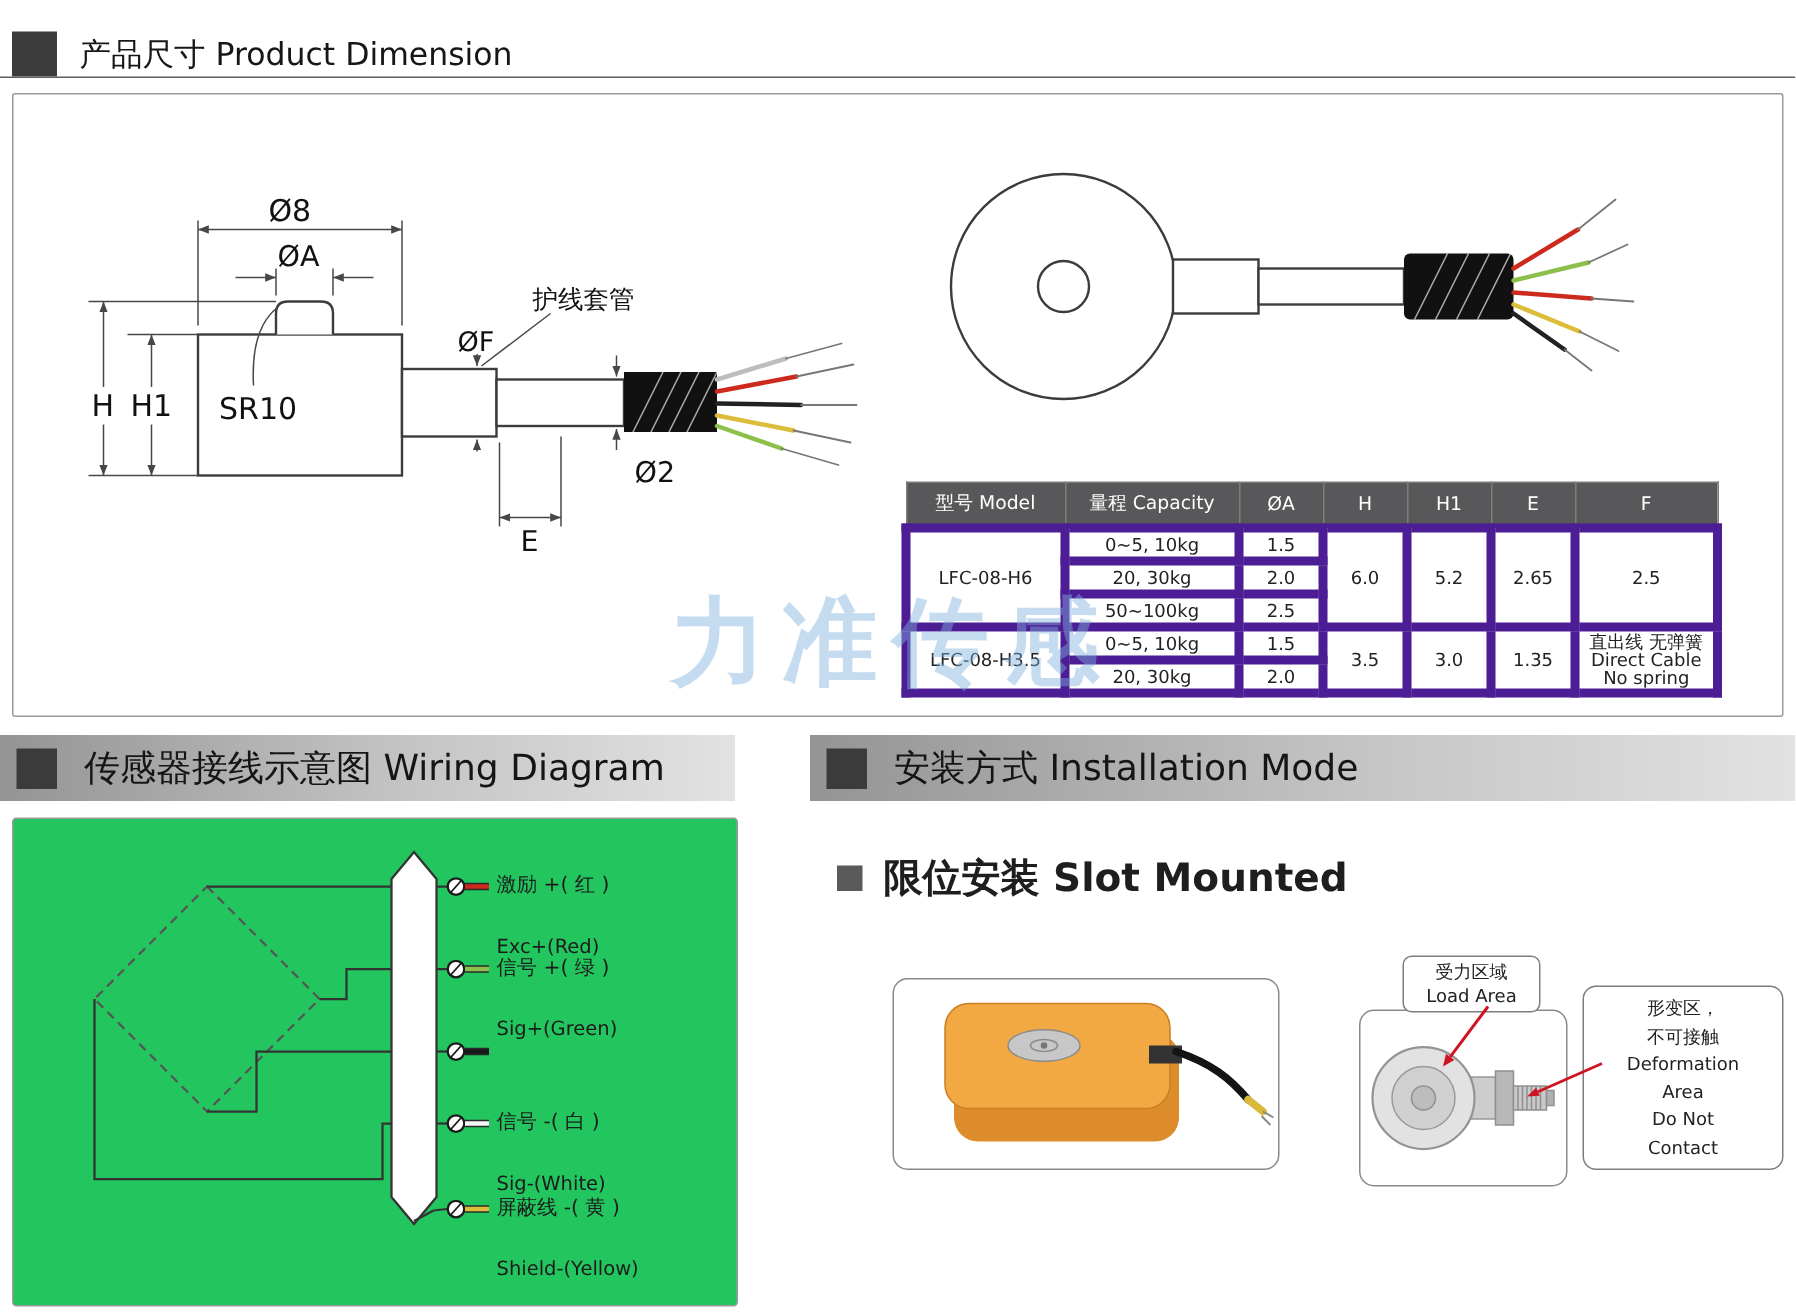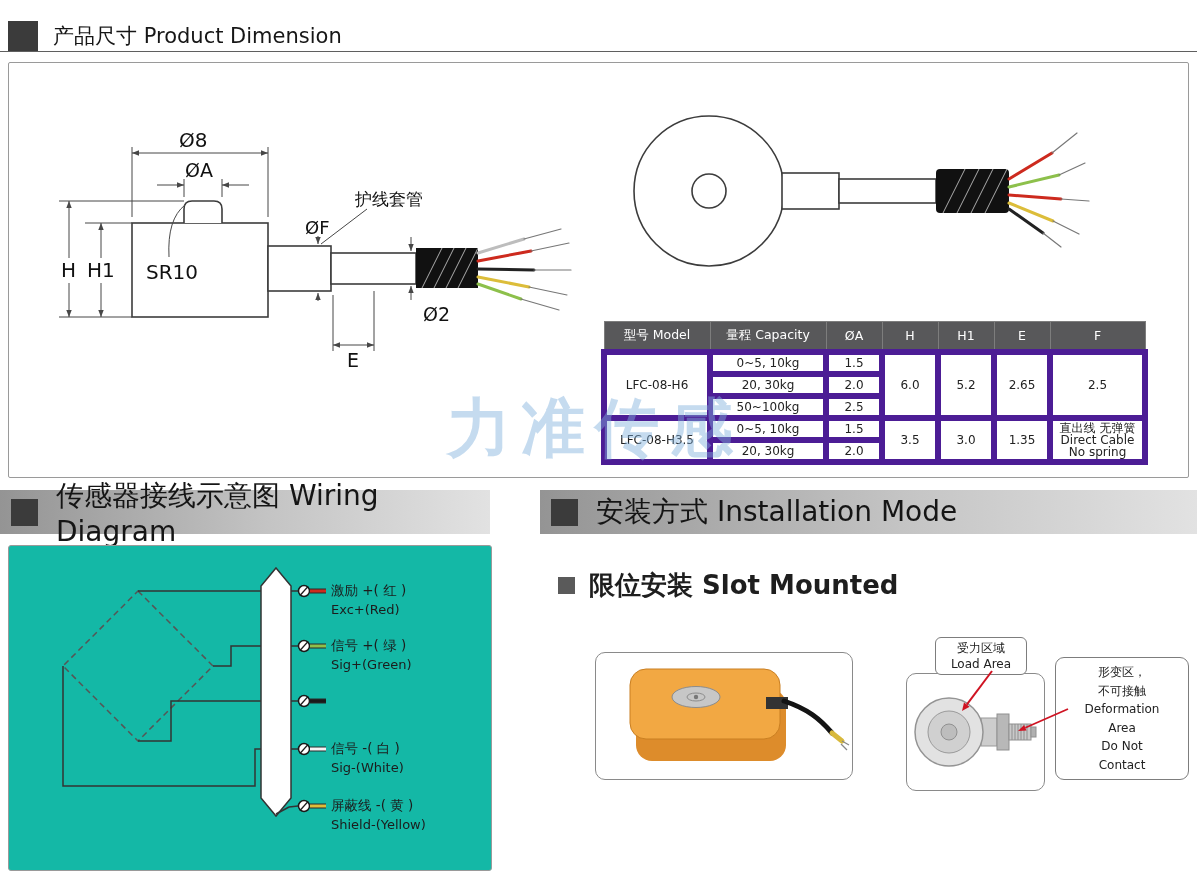--- a/index.html
+++ b/index.html
@@ -31,28 +31,28 @@
   .spec-table td{border:6px solid #4c1d95;font-size:12px;color:#222;text-align:center;
                  padding:1px 3px;height:21px;box-sizing:border-box;}
   .preline{white-space:pre-line;font-size:10.5px;line-height:12px;}
 
   
   .bar{position:absolute;top:490px;height:44px;display:flex;align-items:center;gap:18px;
        background:linear-gradient(90deg,#949494 0%,#c4c4c4 55%,#e2e2e2 100%);}
   .bar-left{left:0;width:490px;}
   .bar-right{left:540px;width:657px;}
   .sq-mid{width:27px;height:27px;background:#3b3b3b;margin-left:11px;flex:0 0 auto;}
-  .bar-title{font-size:28px;font-weight:500;color:#151515;}
+  .bar-title{font-size:24px;font-weight:500;color:#151515;}
 
   
   .wiring-panel{position:absolute;left:8px;top:545px;width:482px;height:324px;
-                border:1px solid #9a9a9a;border-radius:3px;background:#14b8a6;}
+                border:1px solid #9a9a9a;border-radius:3px;background:#22c55e;}
   .wire-label{position:absolute;left:322px;width:150px;line-height:19px;}
   .wire-label .zh{font-size:13.5px;color:#1c1c1c;}
-  .wire-label .en{font-size:13px;color:#1c1c1c;}
+  .wire-label .en{font-size:13px;color:#1c1c1c;margin-top:22px;}
 
   
   .install-area{position:absolute;left:540px;top:545px;width:657px;height:332px;}
   .install-sub{position:absolute;left:18px;top:23px;display:flex;align-items:center;gap:14px;}
   .sq-small{width:17px;height:17px;background:#5a5a5a;}
   .sub-title{font-size:26px;font-weight:700;color:#1e1e1e;}
   .img-box{position:absolute;border:1.5px solid #8a8a8a;border-radius:10px;background:#fff;overflow:hidden;}
   .box-orange{left:55px;top:107px;width:256px;height:126px;}
   .box-sensor{left:366px;top:128px;width:137px;height:116px;}
   .callout{position:absolute;background:#fff;border:1px solid #7d7d7d;text-align:center;

